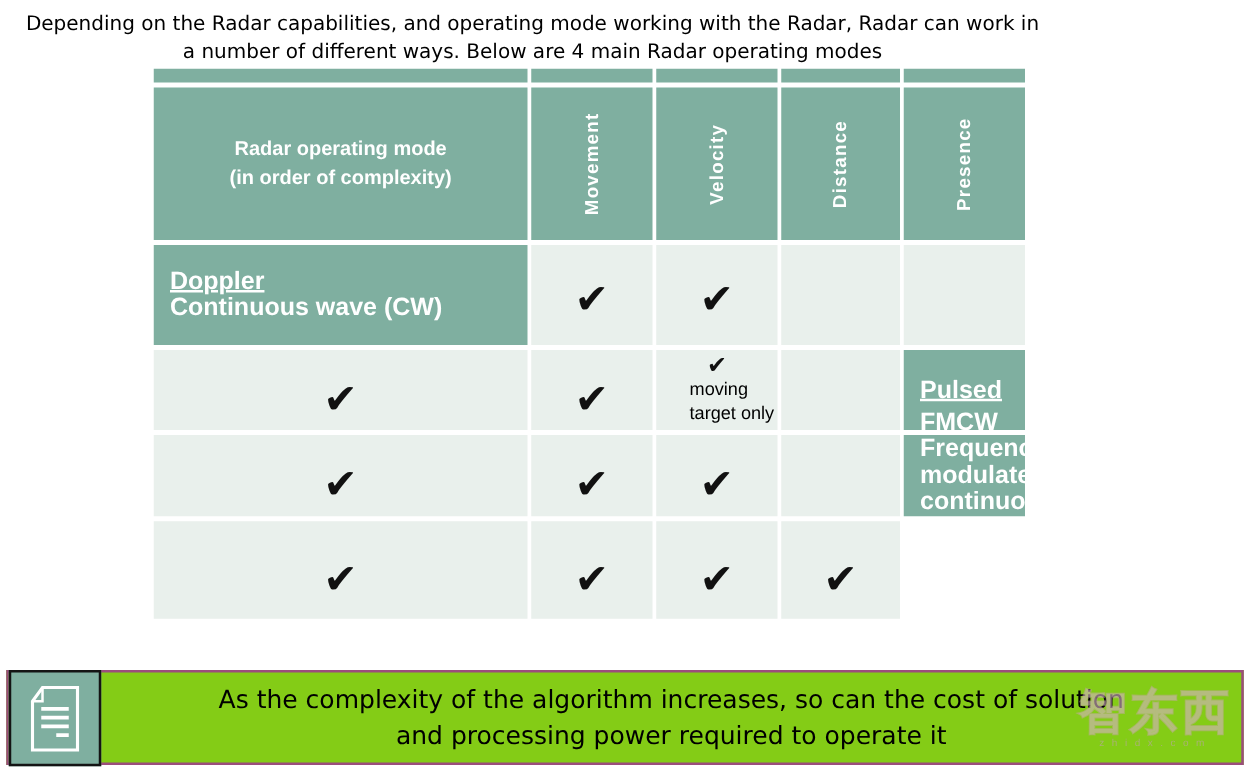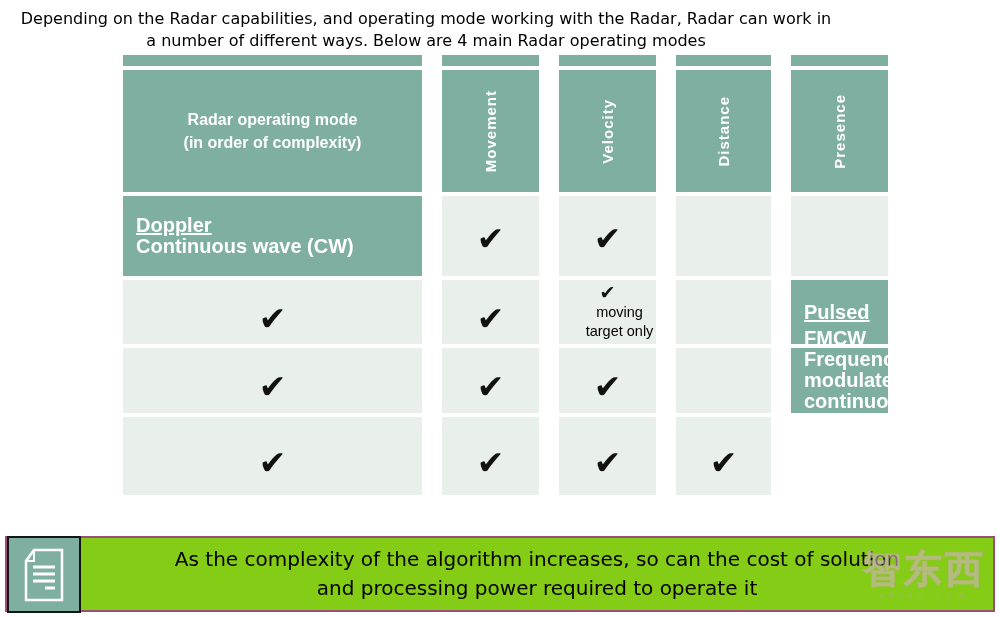--- a/index.html
+++ b/index.html
@@ -10,21 +10,21 @@
     position:absolute; top:8px; left:0; width:852px;
     text-align:center; font-family:"DejaVu Sans", sans-serif;
     font-size:16px; line-height:22px; white-space:pre-line; color:#000;
   }
 
   .radar-table {
     position:absolute; left:123px; top:55px;
     display:grid;
     grid-template-columns:299px 97px 97px 95px 97px;
     grid-template-rows:11px 122px 80px 64px 65px 78px;
-    gap:4px 20px;
+    gap:4px 3px;
   }
   .gcell { background:#7FAFA0; }
   .corner-cell {
     display:flex; align-items:center; justify-content:center;
     text-align:center; color:#fff; font-weight:bold; font-size:16px;
     line-height:23px; white-space:pre-line;
   }
   .col-head { display:flex; align-items:center; justify-content:center; }
   .vtext {
     writing-mode:vertical-rl; transform:rotate(180deg);
@@ -38,21 +38,21 @@
   .mode-desc { white-space:pre-line; }
   .dcell {
     background:#E9F0EC; display:flex; align-items:center; justify-content:center;
   }
   .check { font-size:33px; color:#111; line-height:1; }
   .check.low { margin-top:12px; }
   .check.mid { margin-top:4px; }
   .fsk-distance { flex-direction:column; justify-content:center; }
   .small-check { font-size:19px; color:#111; line-height:20px; }
   .cell-note {
-    font-size:14.5px; line-height:19px; text-align:center;
+    font-size:14.5px; line-height:19px; 
     white-space:pre-line; color:#000;margin-left:24px;
   }
 
   .note-box {
     position:absolute; left:5px; top:536px; width:990px; height:76px;
     border:2px solid #9B4D7C; background:#84cc16;
   }
   .note-icon-box {
     position:absolute; left:0px; top:-2px; width:74px; height:77px;
     background:#7FAFA0; border:2px solid #141414;

